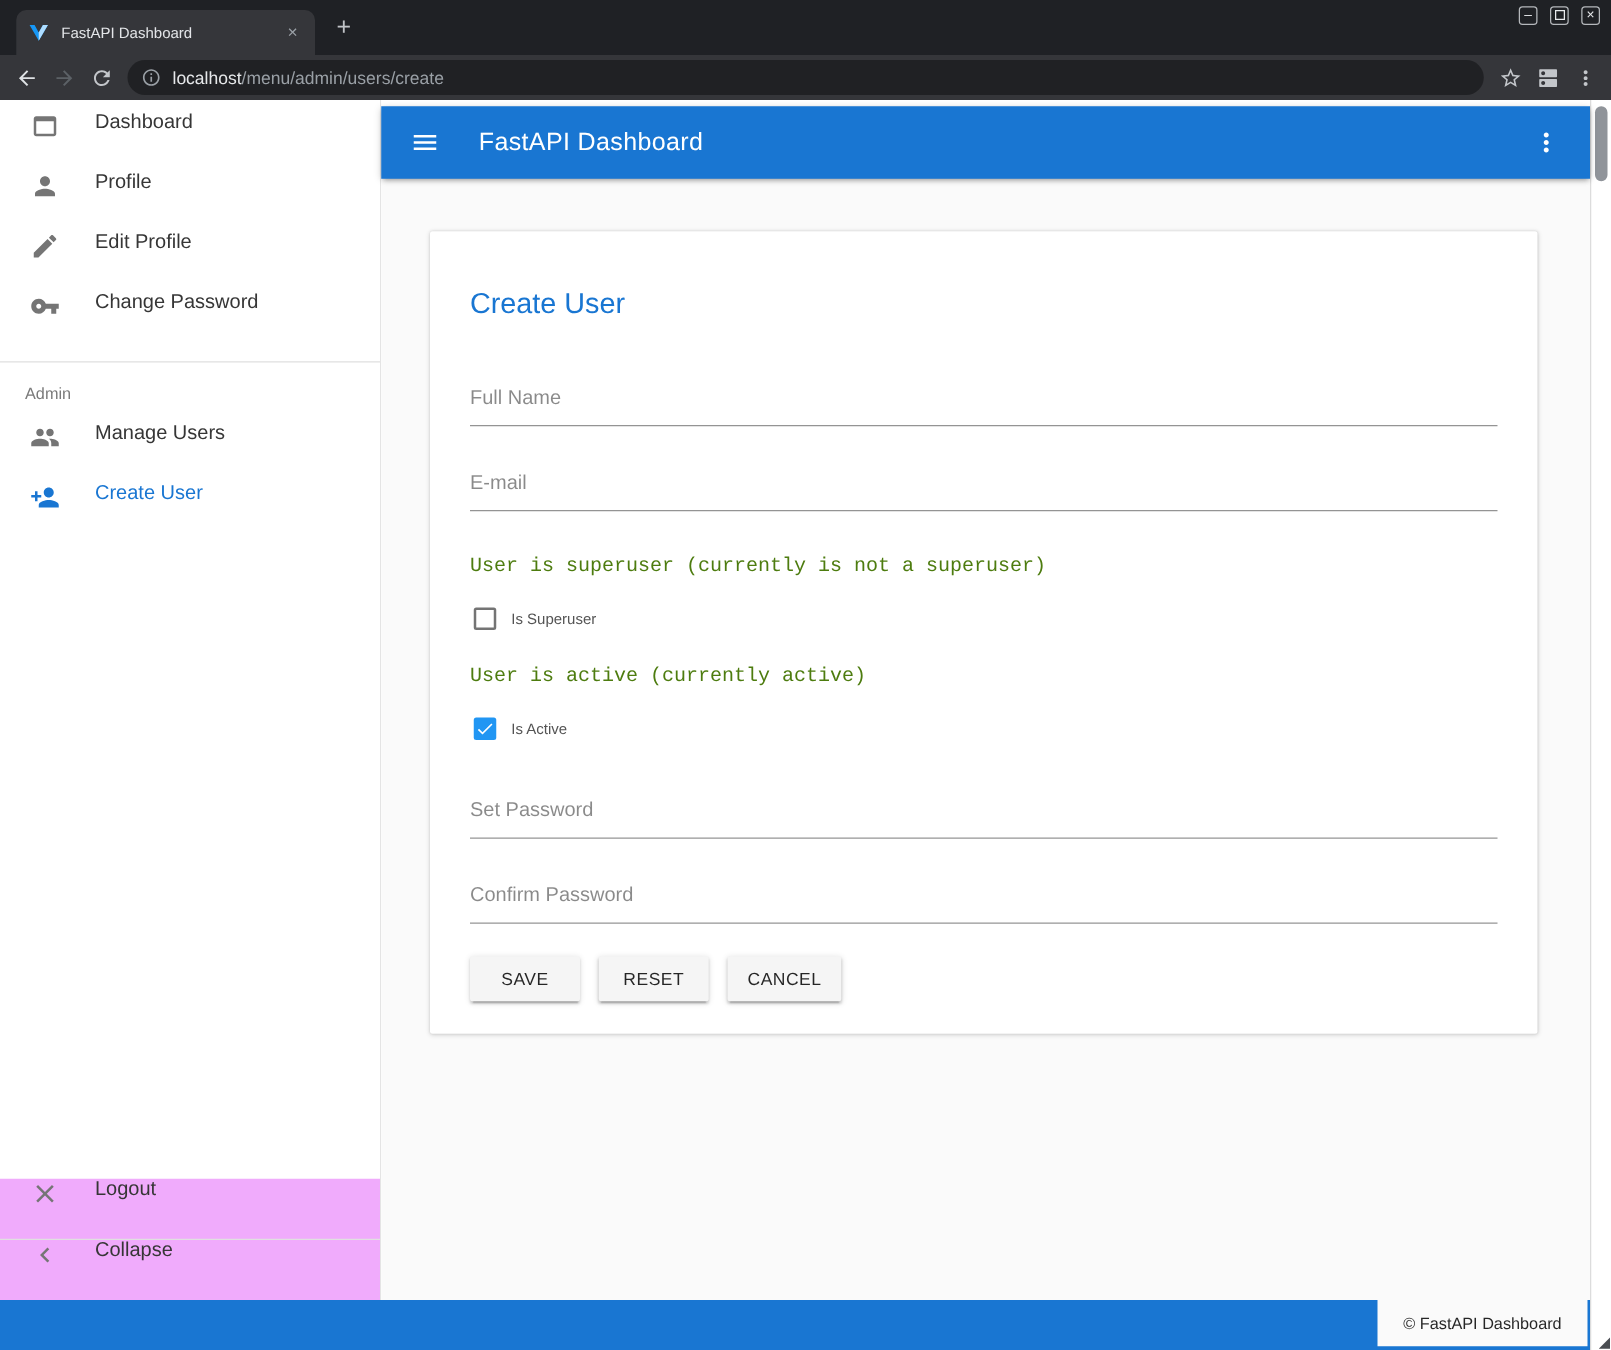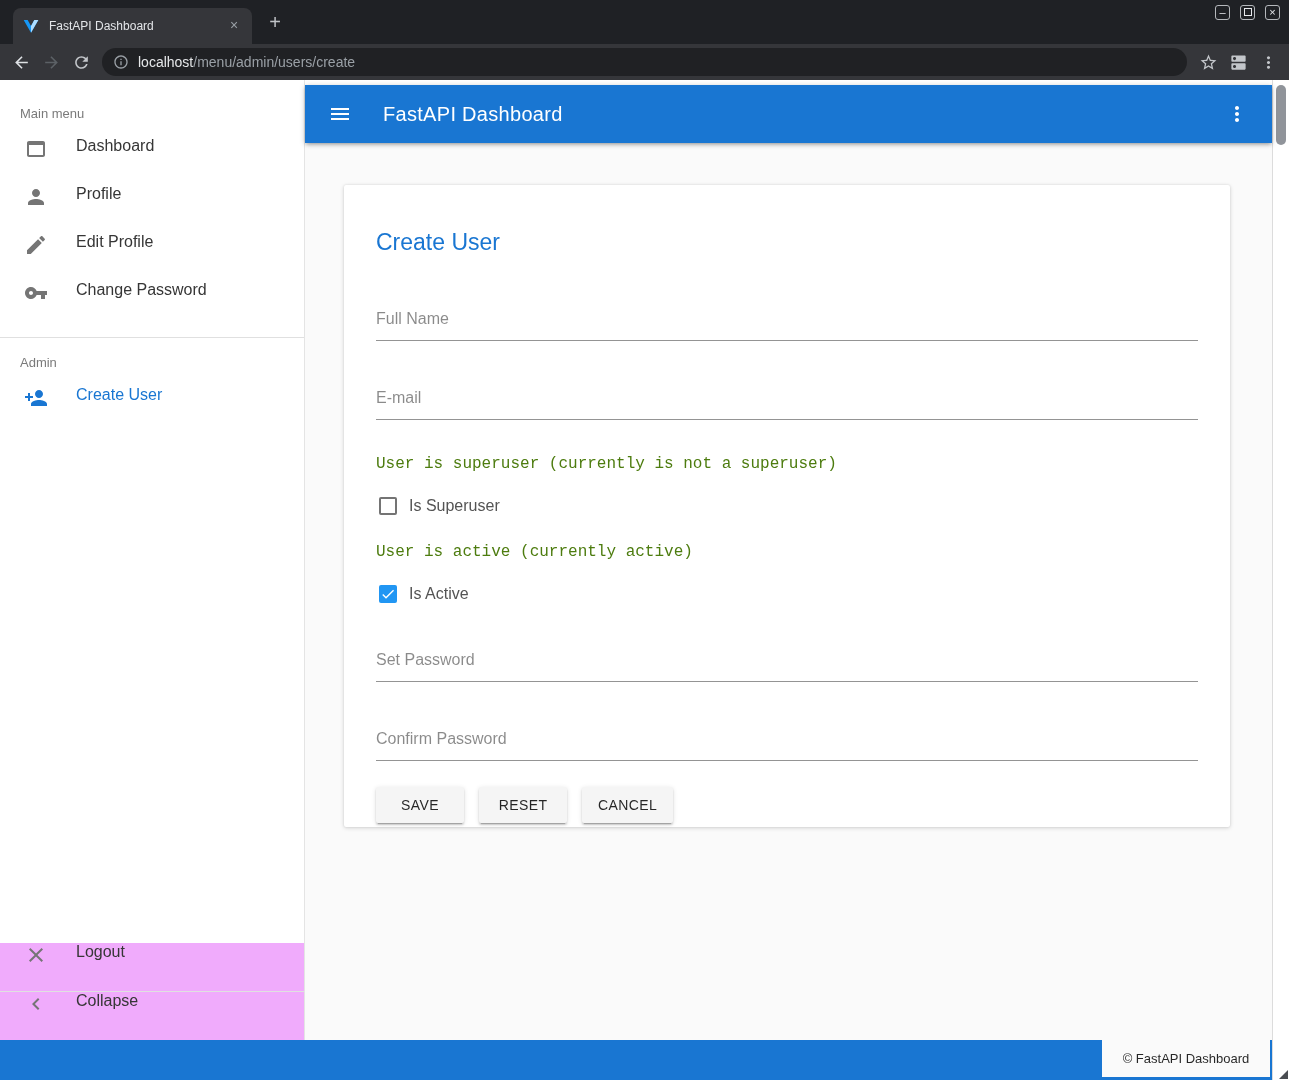--- a/index.html
+++ b/index.html
@@ -44,33 +44,33 @@
   .appbar { position:absolute; top:5px; left:0; right:0; height:58px; background:#1976d2; display:flex; align-items:center; padding:0 22px; box-sizing:border-box; box-shadow:0 2px 4px -1px rgba(0,0,0,.3), 0 1px 6px rgba(0,0,0,.18); z-index:3; }
   .appbar .icon-btn { width:26px; height:26px; display:flex; align-items:center; justify-content:center; cursor:pointer; }
   .appbar .icon-btn svg { width:24px; height:24px; fill:#ffffff; }
   .appbar-title { margin-left:30px; font-size:20px; font-weight:500; color:#ffffff; letter-spacing:.3px; }
   .appbar-spacer { flex:1; }
 
   .content { position:absolute; top:63px; left:0; right:0; bottom:0; background:#fafafa; }
   .card { position:absolute; top:42px; left:39px; width:886px; height:642px; box-sizing:border-box; background:#fff; border-radius:2px; box-shadow:0 1px 4px rgba(0,0,0,.16), 0 0 2px rgba(0,0,0,.1); padding:44px 32px 0; }
   .card-title { font-size:23px; font-weight:500; color:#1976d2; margin:0 0 54px; }
 
-  .tfield { margin-bottom:48px; }
+  .tfield { margin-bottom:37px; }
   .tfield.mb-sm { margin-bottom:35px; }
   .tfield.mb-btn { margin-bottom:26px; }
   .tfield input { width:100%; border:0; outline:0; background:transparent; border-bottom:1px solid rgba(0,0,0,.42); font-size:16px; font-family:inherit; padding:0 0 12px; color:rgba(0,0,0,.87); box-sizing:border-box; }
   .tfield input::placeholder { color:rgba(0,0,0,.46); opacity:1; }
 
   .hint { font-size:16px; color:#4d7c0f; margin:0 0 24px;font-family:Liberation Mono, monospace; }
   .cb-row { display:flex; align-items:center; margin-bottom:28px; }
   .cb-row.mb-lg { margin-bottom:48px; }
   .cb-box { width:18px; height:18px; border:2px solid #747474; border-radius:2px; margin-left:3px; box-sizing:border-box; cursor:pointer; flex:0 0 auto; }
   .cb-box.checked { border:0; background:#2196f3; display:flex; align-items:center; justify-content:center; }
   .cb-box.checked svg { width:16px; height:16px; fill:#ffffff; }
-  .cb-label { margin-left:12px; font-size:16px; color:#545454; cursor:pointer; }
+  .cb-label { margin-left:12px; font-size:12px; color:#545454; cursor:pointer; }
 
   .btn-row { display:flex; }
   .btn { min-width:88px; height:36px; padding:0 16px; margin-right:15px; background:#f5f5f5; border:0; border-radius:2px; font-family:inherit; font-size:14px; font-weight:500; color:rgba(0,0,0,.85); letter-spacing:.4px; cursor:pointer; box-shadow:0 3px 1px -2px rgba(0,0,0,.2), 0 2px 2px 0 rgba(0,0,0,.14), 0 1px 5px 0 rgba(0,0,0,.12); }
 
   .footer { position:absolute; left:0; bottom:0; width:1272px; height:40px; background:#1976d2; }
   .footer-card { position:absolute; top:0; right:2px; bottom:3px; width:168px; background:#fafafa; display:flex; align-items:center; justify-content:center; font-size:13px; color:rgba(0,0,0,.85); }
 
   .scrollbar { position:absolute; top:80px; right:0; width:17px; bottom:0; background:#ffffff; border-left:1px solid #dcdcdc; box-sizing:border-box; }
   .sb-thumb { position:absolute; top:5px; left:3px; width:10px; height:60px; background:#90949a; border-radius:5px; cursor:pointer; }
   .sb-grip { position:absolute; right:1px; bottom:1px; width:0; height:0; border-left:9px solid transparent; border-bottom:9px solid #4a4d52; }
@@ -135,21 +135,20 @@
     <div class="tb-btn">
       <svg viewBox="0 0 24 24">
           <path class="ic-mid" d="M12 8c1.1 0 2-.9 2-2s-.9-2-2-2-2 .9-2 2 .9 2 2 2zm0 2c-1.1 0-2 .9-2 2s.9 2 2 2 2-.9 2-2-.9-2-2-2zm0 6c-1.1 0-2 .9-2 2s.9 2 2 2 2-.9 2-2-.9-2-2-2z"></path>
         </svg>
     </div>
   </div>
 
   <div class="page">
 
     <aside class="sidebar">
-      <div class="subheader">Main menu</div>
 
       <div class="nav-item">
         <svg viewBox="0 0 24 24">
             <path d="M19 4H5c-1.11 0-2 .9-2 2v12c0 1.1.89 2 2 2h14c1.1 0 2-.9 2-2V6c0-1.1-.9-2-2-2zm0 14H5V8h14v10z"></path>
           </svg>
         <span>Dashboard</span>
       </div>
       <div class="nav-item">
         <svg viewBox="0 0 24 24">
             <path d="M12 12c2.21 0 4-1.79 4-4s-1.79-4-4-4-4 1.79-4 4 1.79 4 4 4zm0 2c-2.67 0-8 1.34-8 4v2h16v-2c0-2.66-5.33-4-8-4z"></path>
@@ -165,20 +164,26 @@
       <div class="nav-item">
         <svg viewBox="0 0 24 24">
             <path d="M12.65 10C11.83 7.67 9.61 6 7 6c-3.31 0-6 2.69-6 6s2.69 6 6 6c2.61 0 4.83-1.67 5.65-4H17v4h4v-4h2v-4H12.65zM7 14c-1.1 0-2-.9-2-2s.9-2 2-2 2 .9 2 2-.9 2-2 2z"></path>
           </svg>
         <span>Change Password</span>
       </div>
 
       <div class="divider after-main"></div>
       <div class="subheader">Admin</div>
 
+      <div class="nav-item">
+        <svg viewBox="0 0 24 24">
+            <path d="M16 11c1.66 0 2.99-1.34 2.99-3S17.66 5 16 5c-1.66 0-3 1.34-3 3s1.34 3 3 3zm-8 0c1.66 0 2.99-1.34 2.99-3S9.66 5 8 5C6.34 5 5 6.34 5 8s1.34 3 3 3zm0 2c-2.33 0-7 1.17-7 3.5V19h14v-2.5c0-2.33-4.67-3.5-7-3.5zm8 0c-.29 0-.62.02-.97.05 1.16.84 1.97 1.97 1.97 3.45V19h6v-2.5c0-2.33-4.67-3.5-7-3.5z"></path>
+          </svg>
+        <span>Manage Users</span>
+      </div>
       <div class="nav-item active">
         <svg viewBox="0 0 24 24">
             <path d="M15 12c2.21 0 4-1.79 4-4s-1.79-4-4-4-4 1.79-4 4 1.79 4 4 4zm-9-2V7H4v3H1v2h3v3h2v-3h3v-2H6zm9 4c-2.67 0-8 1.34-8 4v2h16v-2c0-2.66-5.33-4-8-4z"></path>
           </svg>
         <span>Create User</span>
       </div>
 
       <div class="sidebar-bottom">
         <div class="nav-item">
           <svg viewBox="0 0 24 24">

